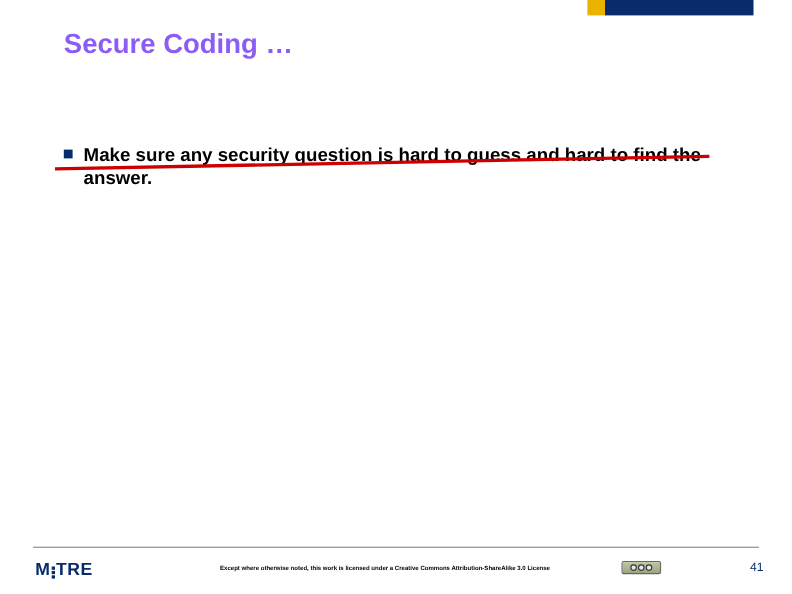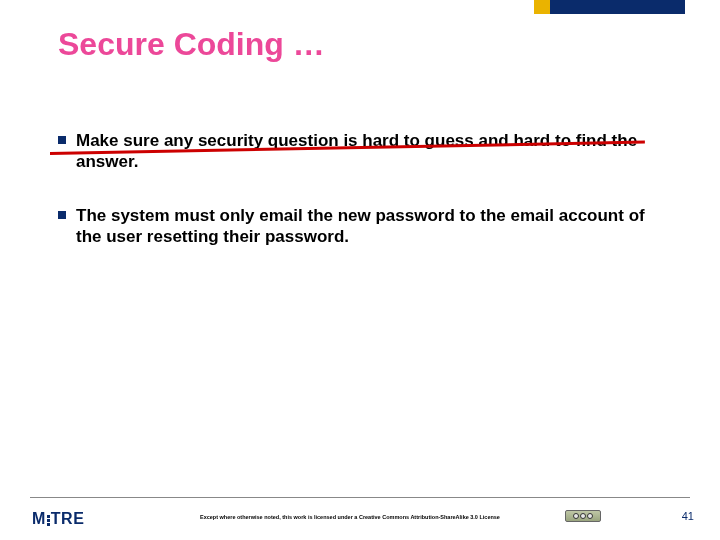--- a/index.html
+++ b/index.html
@@ -16,23 +16,23 @@
     right: 35px;
     display: flex;
     height: 14px;
   }
   .top-accent .yellow { width: 16px; background: #eab300; }
   .top-accent .navy { width: 135px; background: #0a2b6b; }
   .slide-title {
     position: absolute;
     top: 26px;
     left: 58px;
-    font-size: 32px;
+    font-size: 25px;
     font-weight: bold;
-    color: #ec4899;
+    color: #8b5cf6;
     text-align: center;
   }
   .content {
     position: absolute;
     top: 130px;
     left: 58px;
     right: 60px;
   }
   .bullet-row {
     display: flex;
@@ -140,24 +140,20 @@
   <div class="navy"></div>
 </div>
 
 <h1 class="slide-title">Secure Coding …</h1>
 
 <div class="content">
   <div class="bullet-row">
     <div class="bullet-glyph"></div>
     <div class="bullet-text">Make sure any security question is hard to guess and hard to find the answer.</div>
   </div>
-  <div class="bullet-row">
-    <div class="bullet-glyph"></div>
-    <div class="bullet-text">The system must only email the new password to the email account of the user resetting their password.</div>
-  </div>
 </div>
 
 <div class="strike-line"></div>
 
 <div class="footer-rule"></div>
 
 <div class="footer-logo">
   <span class="m">M</span>
     <span class="bars">
       <span></span>

